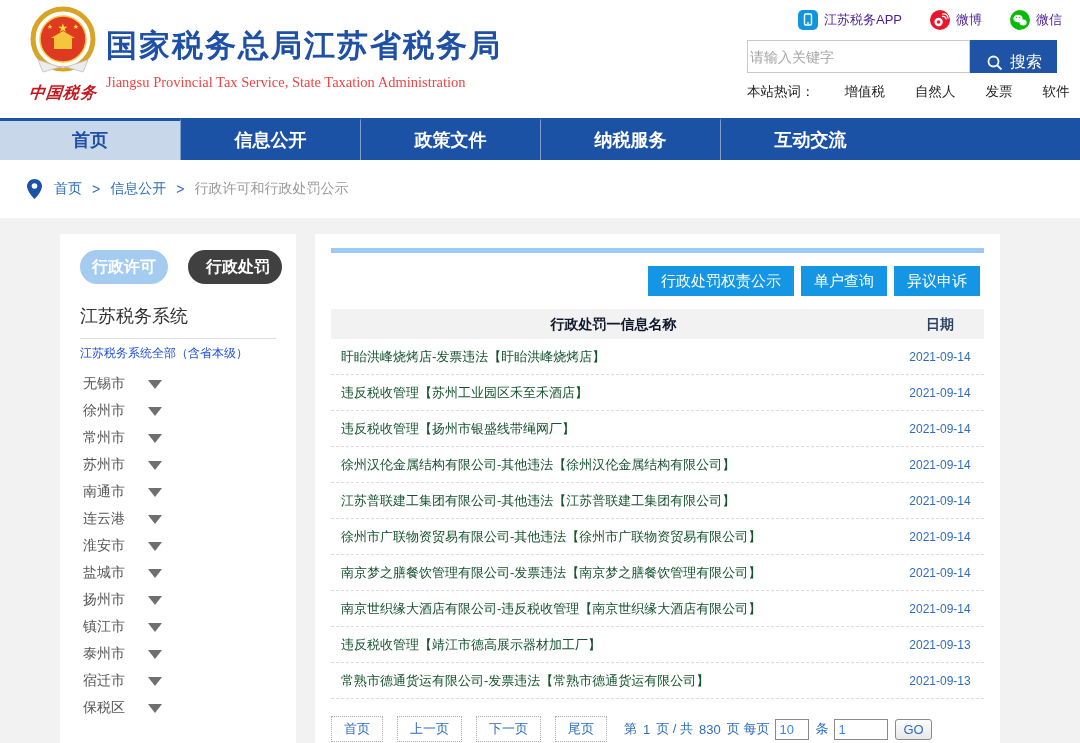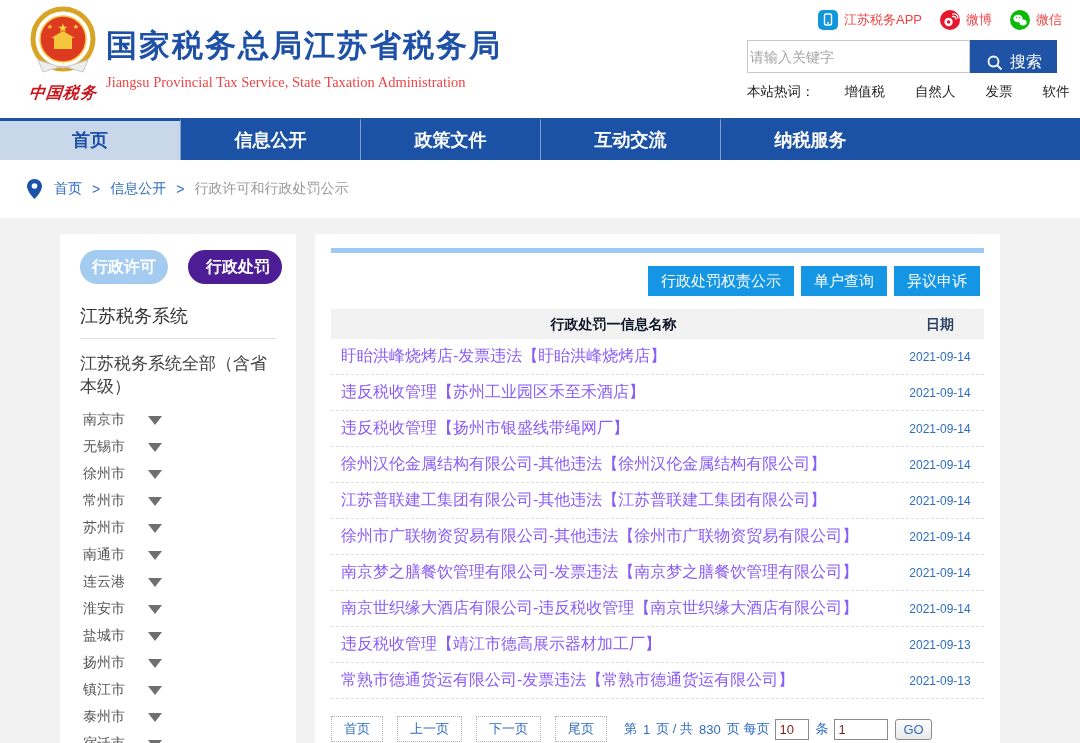--- a/index.html
+++ b/index.html
@@ -8,21 +8,21 @@
     position:relative; overflow:hidden; background:#fff;
     font-family:"Liberation Sans","DejaVu Sans",sans-serif;
   }
   
   .header { position:absolute; top:0; left:0; width:1080px; height:118px; background:#fff; }
   .logo { position:absolute; left:24px; top:6px; width:78px; text-align:center; }
   .logo-cn { display:block; margin-top:1px; color:#C8161D; font-size:16px; font-weight:bold; font-style:italic; letter-spacing:1px; transform:skewX(-6deg); }
   .title-block { position:absolute; left:106px; top:25px; }
   .site-title { font-size:31px; font-weight:bold; color:#1E50A5; letter-spacing:2px; }
   .site-subtitle { margin-top:7px; font-family:Liberation Serif, serif; font-size:14.5px; color:#ef4444; }
-  .social-row { position:absolute; top:10px; right:18px; display:flex; align-items:center; gap:18px; font-size:13px; color:#ef4444; }
+  .social-row { position:absolute; top:10px; right:18px; display:flex; align-items:center; gap:28px; font-size:13px; color:#4c1d95; }
   .social-item { display:flex; align-items:center; gap:6px; cursor:pointer; }
   .icn { width:20px; height:20px; display:inline-flex; align-items:center; justify-content:center; }
   .search-row { position:absolute; top:40px; right:23px; width:310px; height:33px; display:flex; }
   .search-input { flex:1; border:1px solid #c9c9c9; outline:none; padding:0 2px; font-size:14px; color:#555; }
   .search-input::placeholder { color:#a5a5a5; }
   .search-btn { width:87px; background:#1E53A5; color:#fff; border:none; font-size:16px; display:flex; align-items:flex-end; justify-content:center; gap:5px; cursor:pointer; }
   .hotwords { position:absolute; top:83px; right:23px; width:310px; display:flex; gap:30px; font-size:13.5px; color:#222; white-space:nowrap; }
   .hotword { cursor:pointer; }
   
   .nav { position:absolute; top:118px; left:0; width:1080px; height:42px; background:#1C52A6; display:flex; }
@@ -33,42 +33,42 @@
   .breadcrumb { position:absolute; top:160px; left:0; width:1080px; height:58px; background:#fff; display:flex; align-items:center; padding-left:24px; gap:10px; font-size:14px; }
   .crumb-link { color:#2E6DBE; cursor:pointer; }
   .crumb-sep { color:#2E6DBE; }
   .crumb-current { color:#999; }
   
   .content-bg { position:absolute; top:218px; left:0; width:1080px; height:525px; background:#F2F2F2; }
   .sidebar-panel { position:absolute; left:60px; top:234px; width:236px; height:509px; background:#fff; overflow:hidden; }
   .side-tabs { display:flex; gap:20px; margin:16px 0 0 20px; }
   .side-tab { height:34px; line-height:34px; padding:0 12px; font-size:16px; font-weight:bold; color:#fff; cursor:pointer;border-radius:17px; }
   .side-tab.light { background:#A4CBF0; }
-  .side-tab.active { background:#4c1d95;padding-left:18px; }
+  .side-tab.active { background:#404040;padding-left:18px; }
   .side-heading { margin:20px 20px 0; padding-bottom:10px; border-bottom:1px solid #ddd; font-size:18px; color:#333; }
-  .side-all-link { margin:13px 20px 0; font-size:17px; color:#404040; cursor:pointer; }
+  .side-all-link { margin:6px 20px 0; font-size:12px; color:#1d4ed8; cursor:pointer; }
   .city-list { margin-top:8px; }
   .city-item { position:relative; height:27px; line-height:27px; padding-left:23px; font-size:14px; color:#555; cursor:pointer; }
   .tri { position:absolute; left:88px; top:10px; width:0; height:0; border-left:7px solid transparent; border-right:7px solid transparent; border-top:9px solid #6f6f6f; }
   
   .main-panel { position:absolute; left:315px; top:234px; width:685px; height:509px; background:#fff; overflow:hidden; }
   .blue-bar { margin:14px 16px 0; height:5px; background:#9CC9F5; }
   .actions { display:flex; justify-content:flex-end; gap:7px; margin:13px 20px 0; }
   .action-btn { background:#1496E4; color:#fff; border:none; font-size:15px; height:30px; line-height:30px; padding:0 13px; cursor:pointer; }
   .table { margin:13px 16px 0; }
   .thead { display:flex; background:#F2F2F2; height:30px; line-height:30px; }
   .th-name { flex:1; text-align:center; font-size:14px; font-weight:bold; color:#0f172a; }
   .th-date { width:88px; text-align:center; font-size:14px; font-weight:bold; color:#2B4263; }
   .trow { display:flex; align-items:center; height:36px; border-bottom:1px dashed #ddd; }
-  .trow-title { flex:1; padding-left:10px; font-size:16px; color:#8b5cf6; white-space:nowrap; overflow:hidden; cursor:pointer; }
+  .trow-title { flex:1; padding-left:10px; font-size:13px; color:#14532d; white-space:nowrap; overflow:hidden; cursor:pointer; }
   .trow-date { width:88px; text-align:center; font-size:12px; color:#2E6DBE; }
   .pager { display:flex; align-items:center; margin:17px 16px 0; font-size:13px; color:#2E6DBE; }
   .page-btn { border:1px dotted #adadad; background:#fff; color:#2E6DBE; font-size:13px; padding:3px 12px; margin-right:14px; cursor:pointer; }
   .pager-seg { margin:0 3px; white-space:nowrap; }
-  .pager-input { width:34px; height:21px; border:1px solid #8a8a8a; font-size:13px; color:#7f1d1d; padding:0 3px; margin:0 3px; }
+  .pager-input { width:34px; height:21px; border:1px solid #8a8a8a; font-size:13px; color:#3b82f6; padding:0 3px; margin:0 3px; }
   .pager-input.goto { width:54px; }
   .go-btn { border:1px solid #8a8a8a; border-radius:3px; background:linear-gradient(#fdfdfd,#e9e9e9); color:#2E6DBE; font-size:13px; padding:2px 7px; margin-left:4px; cursor:pointer; }
 </style>
 </head>
 <body>
 
 <div class="header">
   <div class="logo">
     <span>
       <svg width="74" height="72" viewBox="0 0 74 72">
@@ -147,22 +147,22 @@
     <span class="hotword">软件</span>
     <span class="hotword">个人所得税</span>
 
   </div>
 </div>
 
 <div class="nav">
   <div class="nav-item active">首页</div>
   <div class="nav-item">信息公开</div>
   <div class="nav-item">政策文件</div>
+  <div class="nav-item">纳税服务</div>
   <div class="nav-item">互动交流</div>
-  <div class="nav-item">纳税服务</div>
 </div>
 
 <div class="breadcrumb">
   <span class="icn">
     <svg width="15" height="20" viewBox="0 0 15 20">
         <path d="M7.5 0C3.4 0 0 3.2 0 7.2 0 12.6 7.5 20 7.5 20S15 12.6 15 7.2C15 3.2 11.6 0 7.5 0Z" fill="#1C52A6"></path>
         <circle cx="7.5" cy="7" r="2.8" fill="#fff"></circle>
       </svg>
   </span>
   <span class="crumb-link">首页</span>
@@ -175,21 +175,20 @@
 <div class="content-bg"></div>
 
 <div class="sidebar-panel">
   <div class="side-tabs">
     <div class="side-tab light">行政许可</div>
     <div class="side-tab active">行政处罚</div>
   </div>
   <div class="side-heading">江苏税务系统</div>
   <div class="side-all-link">江苏税务系统全部（含省本级）</div>
   <div class="city-list">
-    <div class="city-item"><span>南京市</span><span class="tri"></span></div>
     <div class="city-item"><span>无锡市</span><span class="tri"></span></div>
     <div class="city-item"><span>徐州市</span><span class="tri"></span></div>
     <div class="city-item"><span>常州市</span><span class="tri"></span></div>
     <div class="city-item"><span>苏州市</span><span class="tri"></span></div>
     <div class="city-item"><span>南通市</span><span class="tri"></span></div>
     <div class="city-item"><span>连云港</span><span class="tri"></span></div>
     <div class="city-item"><span>淮安市</span><span class="tri"></span></div>
     <div class="city-item"><span>盐城市</span><span class="tri"></span></div>
     <div class="city-item"><span>扬州市</span><span class="tri"></span></div>
     <div class="city-item"><span>镇江市</span><span class="tri"></span></div>

